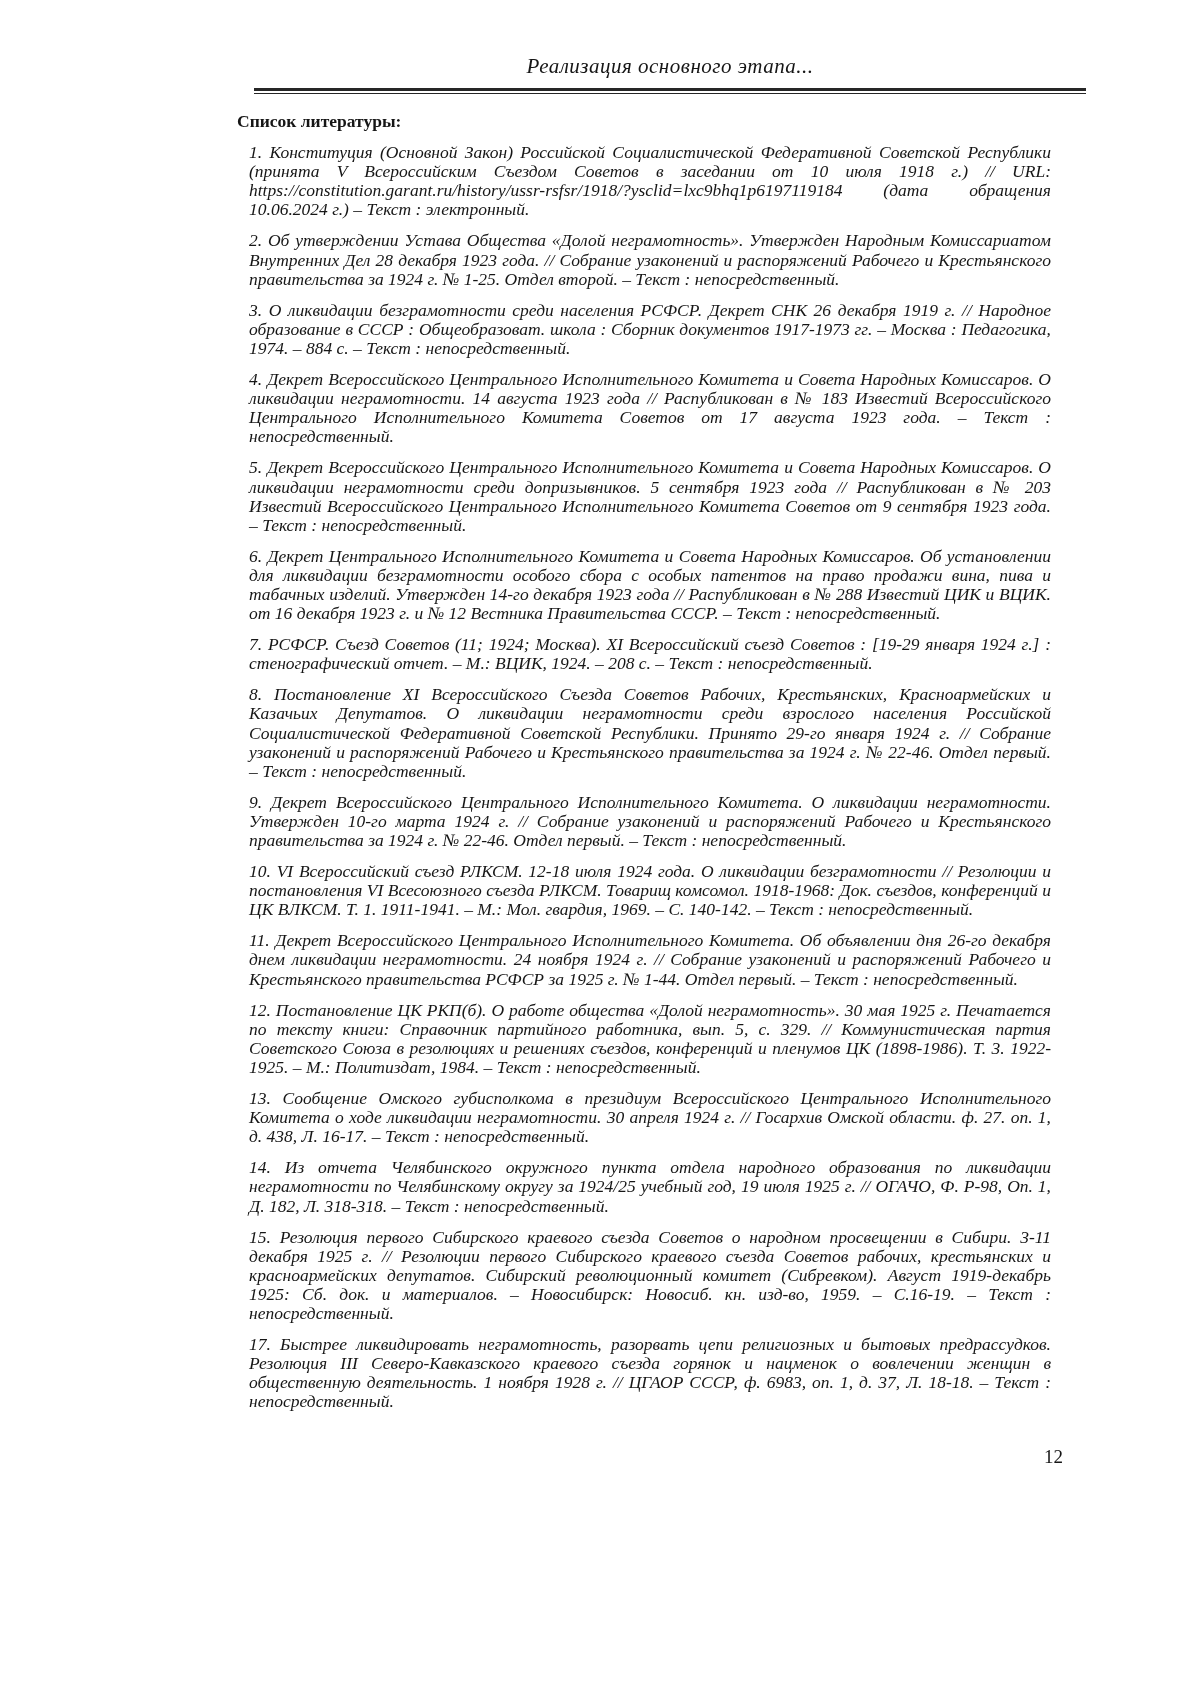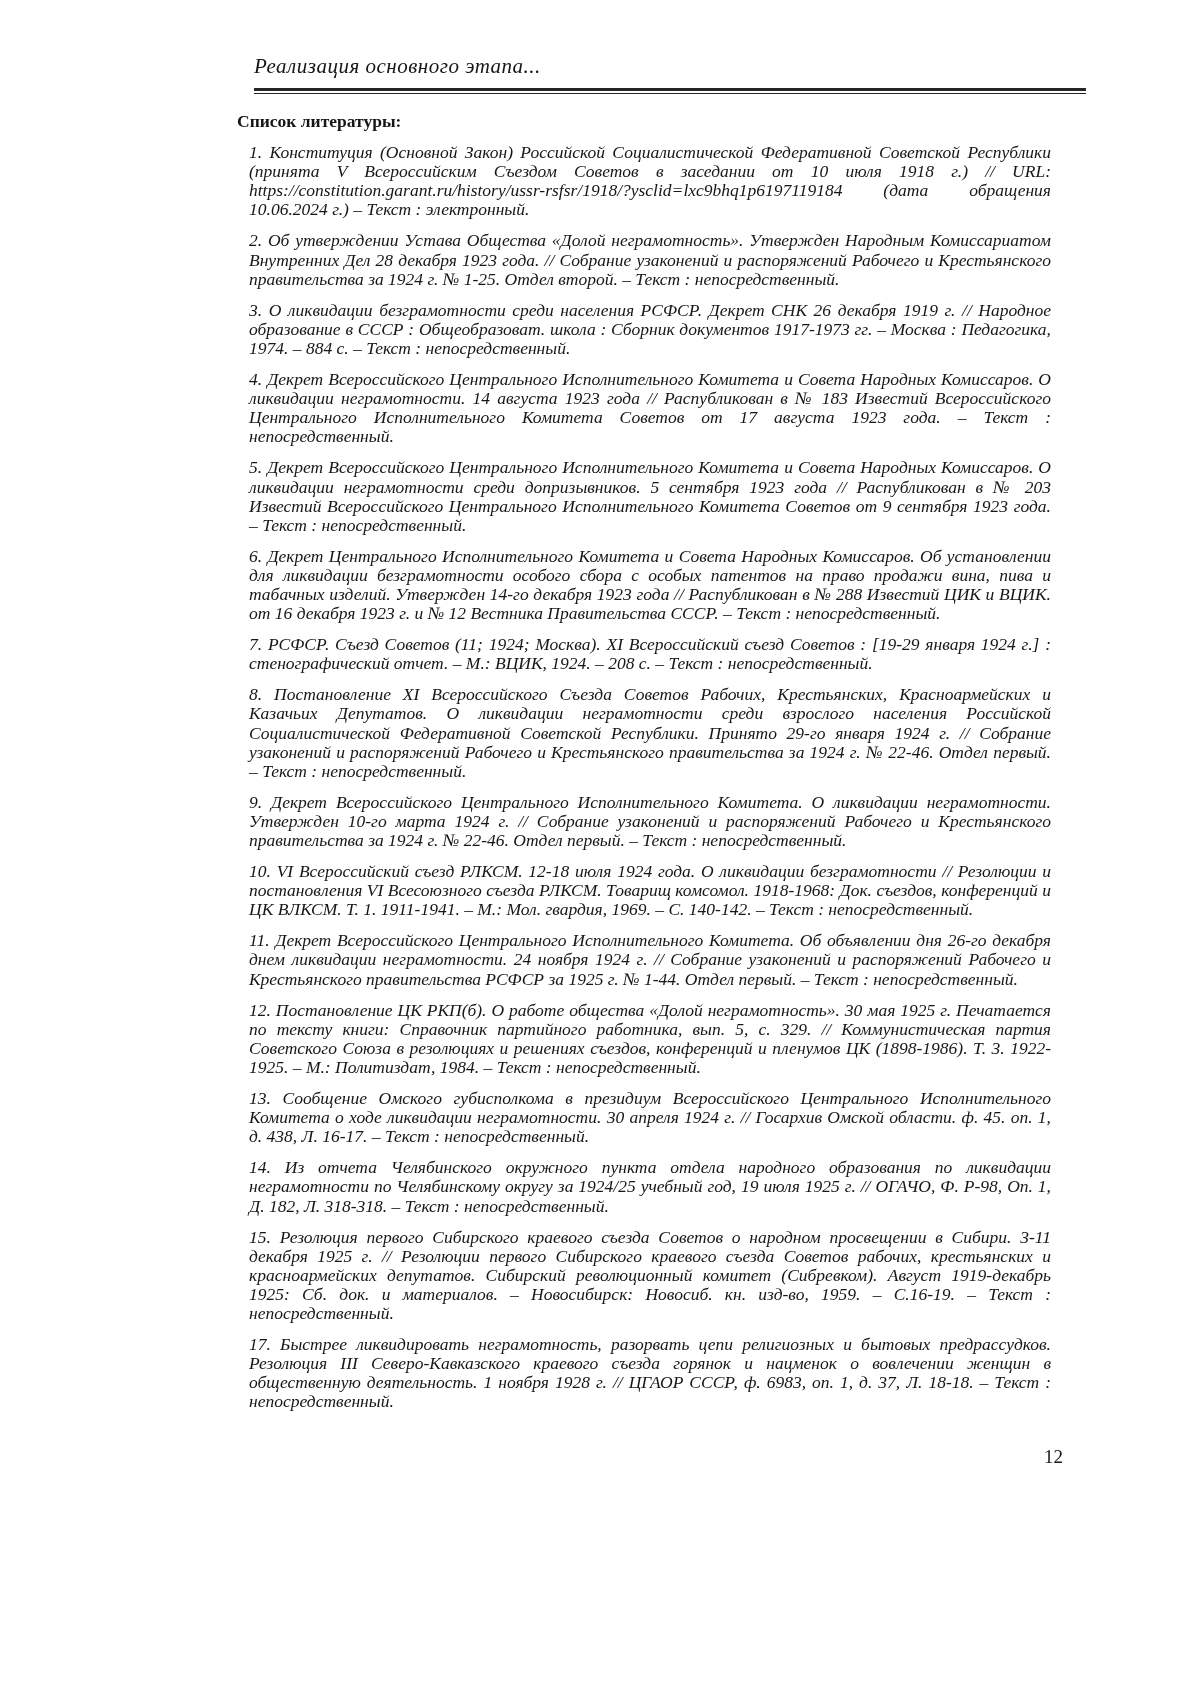--- a/index.html
+++ b/index.html
@@ -14,21 +14,21 @@
     background: #ffffff;
     color: #161616;
     font-family: "Liberation Serif", "DejaVu Serif", serif;
     overflow: hidden;
   }
   .running-header {
     position: absolute;
     top: 54px;
     left: 254px;
     width: 832px;
-    text-align: left;
+    text-align: center;
   }
   .running-title {
     font-style: italic;
     font-size: 21px;
     letter-spacing: 0.5px;
     white-space: nowrap;
   }
   .header-rule {
     position: absolute;
     top: 88px;
@@ -85,21 +85,21 @@
     <p class="ref">3. О ликвидации безграмотности среди населения РСФСР. Декрет СНК 26 декабря 1919 г. // Народное образование в СССР : Общеобразоват. школа : Сборник документов 1917-1973 гг.  – Москва : Педагогика, 1974. – 884 с. – Текст : непосредственный.</p>
     <p class="ref">4. Декрет Всероссийского Центрального Исполнительного Комитета и Совета Народных Комиссаров. О ликвидации неграмотности. 14 августа 1923 года // Распубликован в № 183 Известий Всероссийского Центрального Исполнительного Комитета Советов от 17 августа 1923 года. – Текст : непосредственный.</p>
     <p class="ref">5. Декрет Всероссийского Центрального Исполнительного Комитета и Совета Народных Комиссаров. О ликвидации неграмотности среди допризывников. 5 сентября 1923 года // Распубликован в № 203 Известий Всероссийского Центрального Исполнительного Комитета Советов от 9 сентября 1923 года. – Текст : непосредственный.</p>
     <p class="ref">6. Декрет Центрального Исполнительного Комитета и Совета Народных Комиссаров. Об установлении для ликвидации безграмотности особого сбора с особых патентов на право продажи вина, пива и табачных изделий. Утвержден 14-го декабря 1923 года // Распубликован в № 288 Известий ЦИК и ВЦИК. от 16 декабря 1923 г. и № 12 Вестника Правительства СССР. – Текст : непосредственный.</p>
     <p class="ref">7. РСФСР. Съезд Советов (11; 1924; Москва). XI Всероссийский съезд Советов : [19-29 января 1924 г.] : стенографический отчет.  – М.: ВЦИК, 1924. – 208 с. – Текст : непосредственный.</p>
     <p class="ref">8. Постановление XI Всероссийского Съезда Советов Рабочих, Крестьянских, Красноармейских и Казачьих Депутатов. О ликвидации неграмотности среди взрослого населения Российской Социалистической Федеративной Советской Республики. Принято 29-го января 1924 г. // Собрание узаконений и распоряжений Рабочего и Крестьянского правительства за 1924 г. № 22-46. Отдел первый. – Текст : непосредственный.</p>
     <p class="ref">9. Декрет Всероссийского Центрального Исполнительного Комитета. О ликвидации неграмотности. Утвержден 10-го марта 1924 г. // Собрание узаконений и распоряжений Рабочего и Крестьянского правительства за 1924 г. № 22-46. Отдел первый. – Текст : непосредственный.</p>
     <p class="ref">10. VI Всероссийский съезд РЛКСМ. 12-18 июля 1924 года. О ликвидации безграмотности // Резолюции и постановления VI Всесоюзного съезда РЛКСМ. Товарищ комсомол. 1918-1968: Док. съездов, конференций и ЦК ВЛКСМ. Т. 1. 1911-1941. – М.: Мол. гвардия, 1969. – С. 140-142. – Текст : непосредственный.</p>
     <p class="ref">11. Декрет Всероссийского Центрального Исполнительного Комитета. Об объявлении дня 26-го декабря днем ликвидации неграмотности. 24 ноября 1924 г. // Собрание узаконений и распоряжений Рабочего и Крестьянского правительства РСФСР за 1925 г. № 1-44. Отдел первый. – Текст : непосредственный.</p>
     <p class="ref">12. Постановление ЦК РКП(б). О работе общества «Долой неграмотность». 30 мая 1925 г. Печатается по тексту книги: Справочник партийного работника, вып. 5, с. 329. // Коммунистическая партия Советского Союза в резолюциях и решениях съездов, конференций и пленумов ЦК (1898-1986). Т. 3. 1922-1925. – М.: Политиздат, 1984. – Текст : непосредственный.</p>
-    <p class="ref">13. Сообщение Омского губисполкома в президиум Всероссийского Центрального Исполнительного Комитета о ходе ликвидации неграмотности. 30 апреля 1924 г. // Госархив Омской области. ф. 45. оп. 1, д. 438, Л. 16-17. – Текст : непосредственный.</p>
+    <p class="ref">13. Сообщение Омского губисполкома в президиум Всероссийского Центрального Исполнительного Комитета о ходе ликвидации неграмотности. 30 апреля 1924 г. // Госархив Омской области. ф. 27. оп. 1, д. 438, Л. 16-17. – Текст : непосредственный.</p>
     <p class="ref">14. Из отчета Челябинского окружного пункта отдела народного образования по ликвидации неграмотности по Челябинскому округу за 1924/25 учебный год, 19 июля 1925 г. // ОГАЧО, Ф. Р-98, Оп. 1, Д. 182, Л. 318-318. – Текст : непосредственный.</p>
     <p class="ref">15. Резолюция первого Сибирского краевого съезда Советов о народном просвещении в Сибири. 3-11 декабря 1925 г. // Резолюции первого Сибирского краевого съезда Советов рабочих, крестьянских и красноармейских депутатов. Сибирский революционный комитет (Сибревком). Август 1919-декабрь 1925: Сб. док. и материалов. – Новосибирск: Новосиб. кн. изд-во, 1959. – С.16-19. – Текст : непосредственный.</p>
     <p class="ref">17. Быстрее ликвидировать неграмотность, разорвать цепи религиозных и бытовых предрассудков. Резолюция III Северо-Кавказского краевого съезда горянок и нацменок о вовлечении женщин в общественную деятельность. 1 ноября 1928 г. // ЦГАОР СССР, ф. 6983, оп. 1, д. 37, Л. 18-18. – Текст : непосредственный.</p>
 
     <div class="page-number">12</div>
   </div>
 
 </div>
 
 </body></html>

